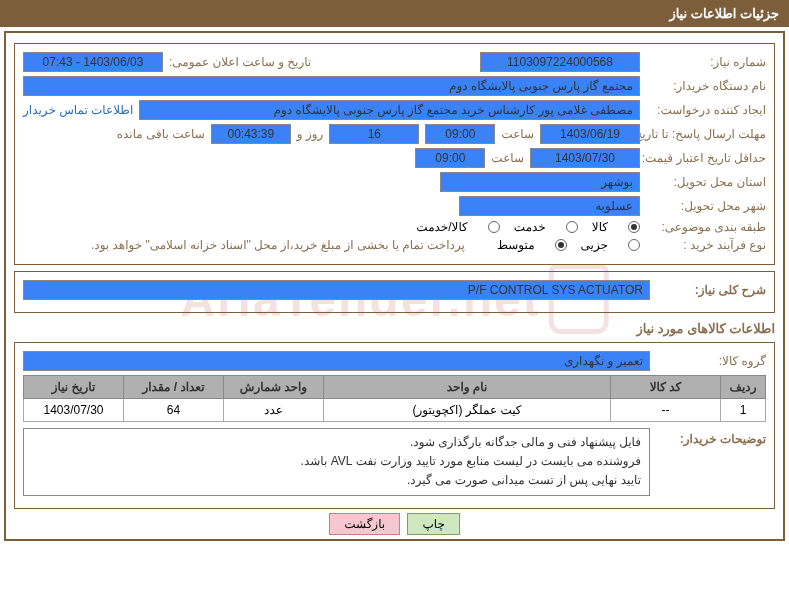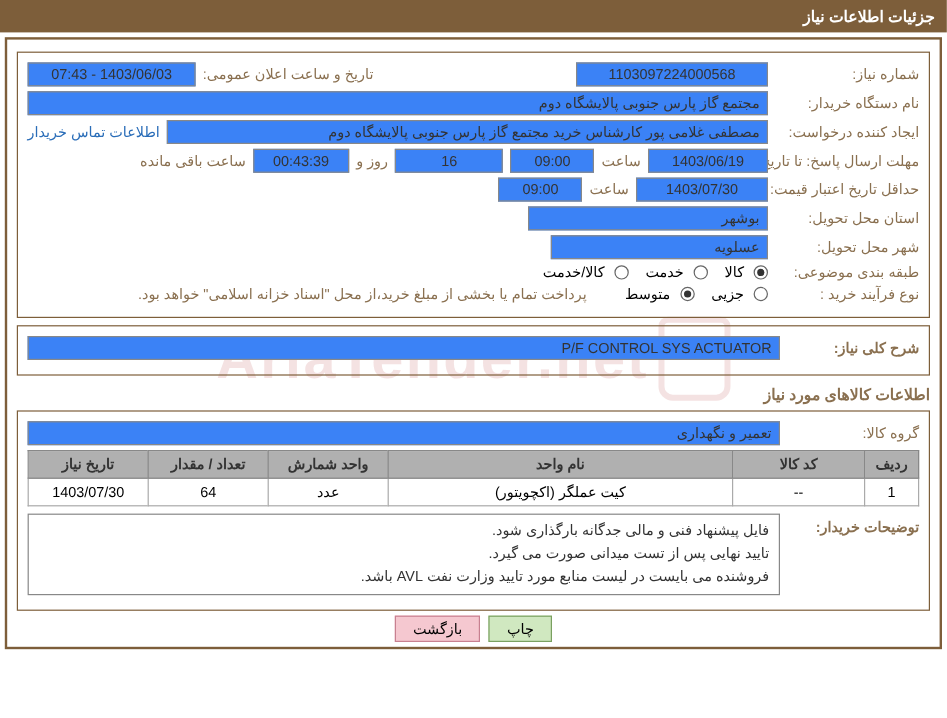--- a/index.html
+++ b/index.html
@@ -52,21 +52,21 @@
   cursor: pointer;
 }
 .radio-group {
   display: flex;
   gap: 14px;
   align-items: center;
 }
 .radio-item {
   display: flex;
   align-items: center;
-  gap: 8px;
+  gap: 20px;
 }
 .radio-circle {
   width: 12px;
   height: 12px;
   border: 1px solid #666;
   border-radius: 50%;
   display: inline-block;
   position: relative;
 }
 .radio-circle.checked::after {
@@ -286,22 +286,22 @@
           <td>64</td>
           <td>1403/07/30</td>
         </tr>
       </tbody>
     </table>
 
     <div class="row" style="margin-top:6px;align-items:flex-start">
       <span class="label" style="width:110px;font-weight:bold;padding-top:4px">توضیحات خریدار:</span>
       <div class="desc-box">
         <div>فایل پیشنهاد فنی و مالی جدگانه بارگذاری شود.</div>
+        <div>فروشنده می بایست در لیست منابع مورد تایید وزارت نفت AVL باشد.</div>
         <div>تایید نهایی پس از تست میدانی صورت می گیرد.</div>
-        <div>فروشنده می بایست در لیست منابع مورد تایید وزارت نفت AVL باشد.</div>
       </div>
     </div>
   </div>
 
   <div class="btn-row">
     <span class="btn btn-green">چاپ</span>
     <span class="btn btn-pink">بازگشت</span>
   </div>
 
 </div>

